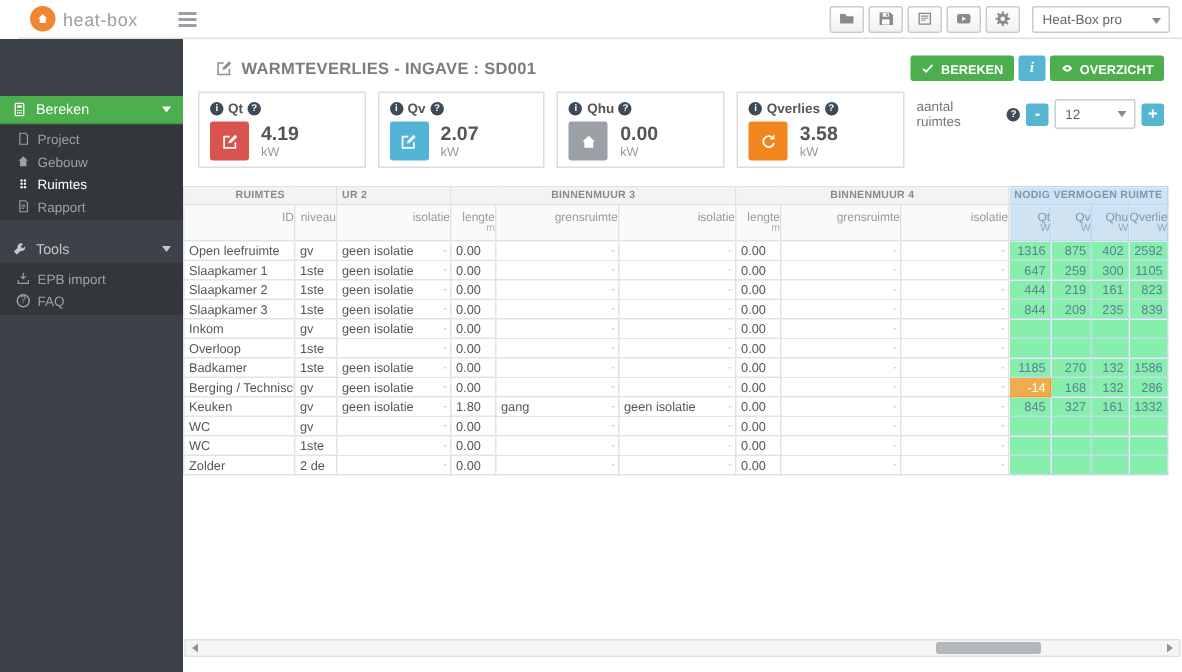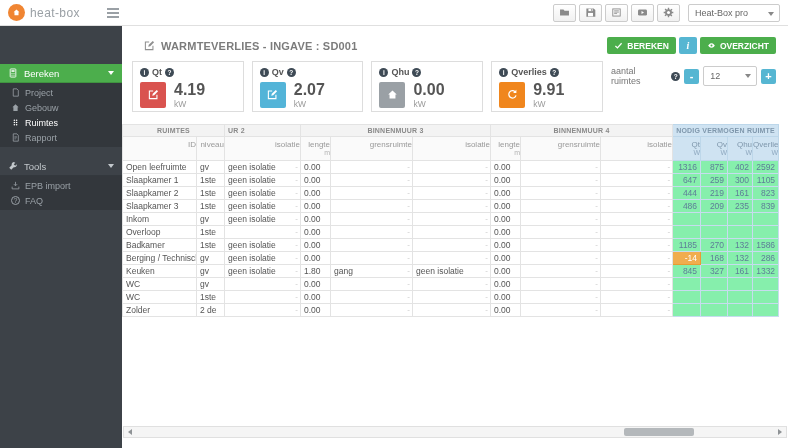--- a/index.html
+++ b/index.html
@@ -1,21 +1,21 @@
 <!DOCTYPE html>
 <html><head>
 <meta charset="utf-8">
 <style>
   *{margin:0;padding:0;box-sizing:border-box}
   html,body{width:788px;height:448px;overflow:hidden}
   body{font-family:"Liberation Sans",sans-serif;font-size:10px;color:#555;background:#fff}
   .app{position:relative;width:788px;height:448px;background:#fff}
 
   
-  .topbar{position:absolute;top:0;left:0;right:0;height:26px;background:#fff;border-bottom:1px solid #e0e0e0;display:flex;align-items:center;padding:4px 8px;z-index:6}
+  .topbar{position:absolute;top:0;left:12px;right:0;height:26px;background:#fff;border-bottom:1px solid #e0e0e0;display:flex;align-items:center;padding:4px 8px;z-index:6}
   .logo-circle{width:17px;height:17px;border-radius:50%;background:#f08532;display:flex;align-items:center;justify-content:center;margin-right:5px;flex:0 0 auto}
   .logo-text{font-size:12px;color:#9aa0a5;letter-spacing:.4px}
   .hamburger-box{margin-left:26px;width:14px;height:14px;display:flex;align-items:center;justify-content:center;cursor:pointer}
   .hamburger{width:12px;height:2px;background:#9aa0a5;box-shadow:0 -4px 0 #9aa0a5,0 4px 0 #9aa0a5}
   .topbar-right{margin-left:auto;display:flex;align-items:center;gap:3px}
   .tb-btn{width:23px;height:18px;border:1px solid #ccc;border-radius:2px;background:linear-gradient(#fff,#f1f1f1);display:flex;align-items:center;justify-content:center;cursor:pointer}
   .selectbox{position:relative;height:18px;border:1px solid #ccc;border-radius:2px;background:#fff;font-size:9px;color:#666;display:flex;align-items:center;padding:0 16px 0 6px;cursor:pointer}
   .selectbox::after{content:"";position:absolute;right:5px;top:7px;border-left:3px solid transparent;border-right:3px solid transparent;border-top:4px solid #888}
   .profile-select{min-width:92px;margin-left:5px}
 
@@ -40,21 +40,21 @@
   .btn-green{background:#4cae4c}
   .btn-info{background:#56b6d2;width:18px;padding:0;justify-content:center;font-family:"Liberation Serif",serif;font-style:italic;font-size:10px}
 
   
   .stats-row{display:flex;align-items:flex-start;gap:8px;padding:0 12px 0 10px}
   .stat-card{width:112px;height:51px;border:1px solid #ddd;background:#fff;padding:5px 7px}
   .stat-head{display:flex;align-items:center;gap:3px;font-size:9px;font-weight:bold;color:#555;margin-bottom:4px}
   .mini{width:9px;height:9px;border-radius:50%;background:#3e4a55;color:#fff;font-size:6.5px;line-height:9px;text-align:center;font-weight:bold;flex:0 0 auto}
   .stat-body{display:flex;align-items:center;gap:8px}
   .stat-icon{width:26px;height:26px;border-radius:2px;display:flex;align-items:center;justify-content:center;flex:0 0 auto}
-  .stat-value{font-size:16px;font-weight:bold;color:#555;line-height:1.1}
+  .stat-value{font-size:13px;font-weight:bold;color:#555;line-height:1.1}
   .stat-unit{font-size:8.5px;color:#9a9a9a}
   .rooms-control{margin-left:auto;display:flex;align-items:center;gap:4px;margin-top:5px}
   .rooms-label{font-size:9px;color:#777}
   .step-btn{width:15px;height:15px;border:none;border-radius:2px;background:#56b6d2;color:#fff;font-size:11px;line-height:13px;text-align:center;cursor:pointer;font-weight:bold}
   .rooms-select{width:54px;height:20px}
 
   
   .table-wrap{margin-top:12px}
   table{border-collapse:collapse;table-layout:fixed;width:656px;font-size:8.5px}
   th,td{border:1px solid #e3e3e3;overflow:hidden;white-space:nowrap}
@@ -301,21 +301,21 @@
           <span class="mini">?</span>
         </div>
         <div class="stat-body">
           <span class="stat-icon" style="background: rgb(240, 134, 29);">
             <svg class="i12" viewBox="0 0 16 16">
                 <path d="M13.1 9.3A5.3 5.3 0 1 1 11.8 4.1" fill="none" stroke="#fff" stroke-width="1.8"></path>
                 <path d="M13.6 1v4.8H8.8z" fill="#fff"></path>
               </svg>
           </span>
           <span>
-            <div class="stat-value">9.91</div>
+            <div class="stat-value">3.58</div>
             <div class="stat-unit">kW</div>
           </span>
         </div>
       </div>
 
       <div class="rooms-control">
         <span class="rooms-label">aantal ruimtes</span>
         <span class="mini">?</span>
         <button class="step-btn">-</button>
         <span class="selectbox rooms-select">
@@ -454,21 +454,21 @@
             <tr>
               <td class="">Slaapkamer 3</td>
               <td class="">1ste</td>
               <td class="dd">geen isolatie</td>
               <td class="">0.00</td>
               <td class="dd"></td>
               <td class="dd"></td>
               <td class="">0.00</td>
               <td class="dd"></td>
               <td class="dd"></td>
-              <td class="hl">486</td>
+              <td class="hl">844</td>
               <td class="hl">209</td>
               <td class="hl">235</td>
               <td class="hl">839</td>
             </tr>
             <tr>
               <td class="">Inkom</td>
               <td class="">gv</td>
               <td class="dd">geen isolatie</td>
               <td class="">0.00</td>
               <td class="dd"></td>

